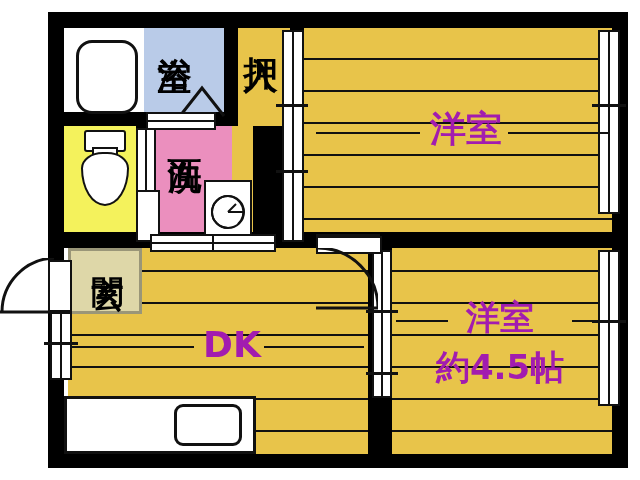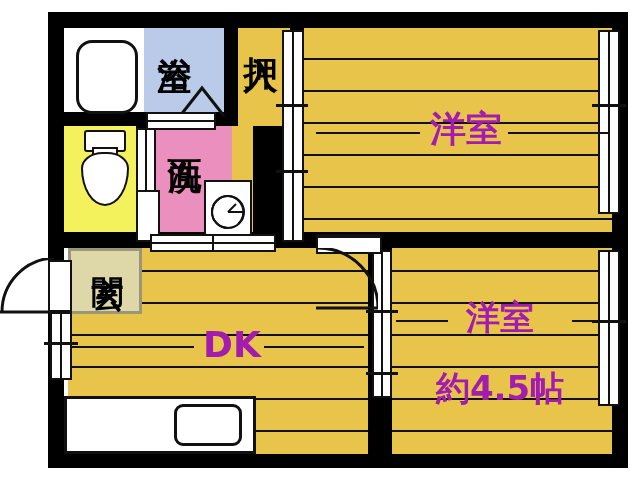--- a/index.html
+++ b/index.html
@@ -186,15 +186,15 @@
   <div class="vlbl" style="left:238px;top:30px;width:40px;font-size:34px;letter-spacing:1px;">押入</div>
 
   <div class="lbl" style="left:418px;top:110px;width:96px;font-size:36px;">洋室</div>
 
   <div class="vlbl" style="left:82px;top:252px;width:42px;font-size:32px;">玄関</div>
 
   <div class="lbl" style="left:196px;top:326px;width:72px;font-size:36px;">DK</div>
 
   <div class="lbl" style="left:452px;top:300px;width:96px;font-size:34px;">洋室</div>
 
-  <div class="lbl" style="left:414px;top:371px;width:172px;font-size:34px;">約4.5帖</div>
+  <div class="lbl" style="left:414px;top:350px;width:172px;font-size:34px;">約4.5帖</div>
 
 </div>
 
 </body></html>

